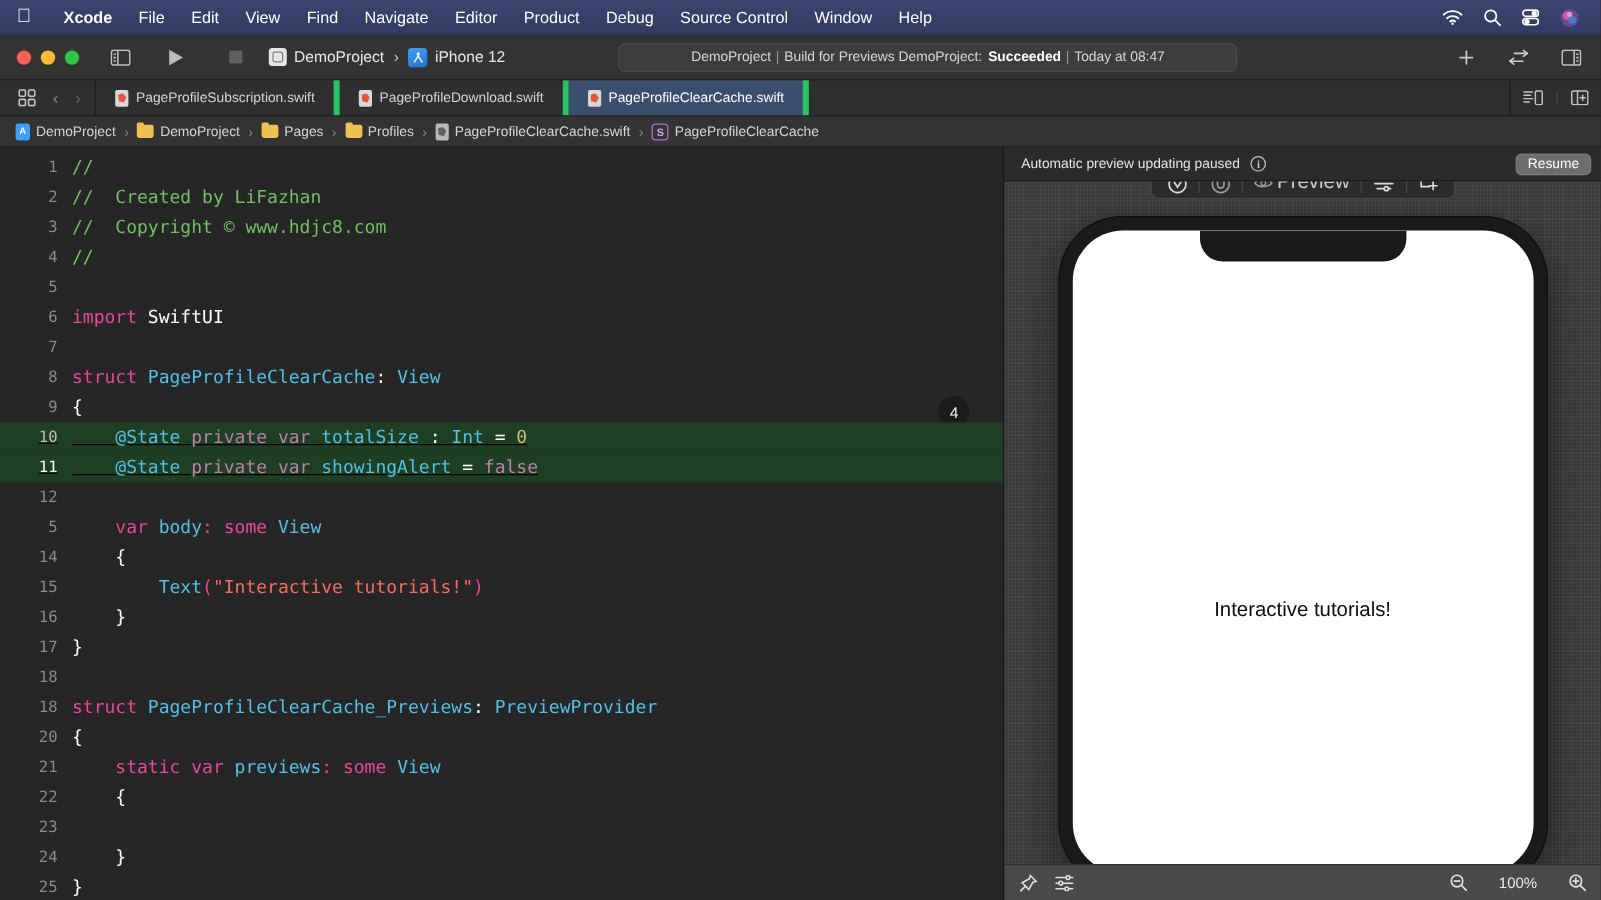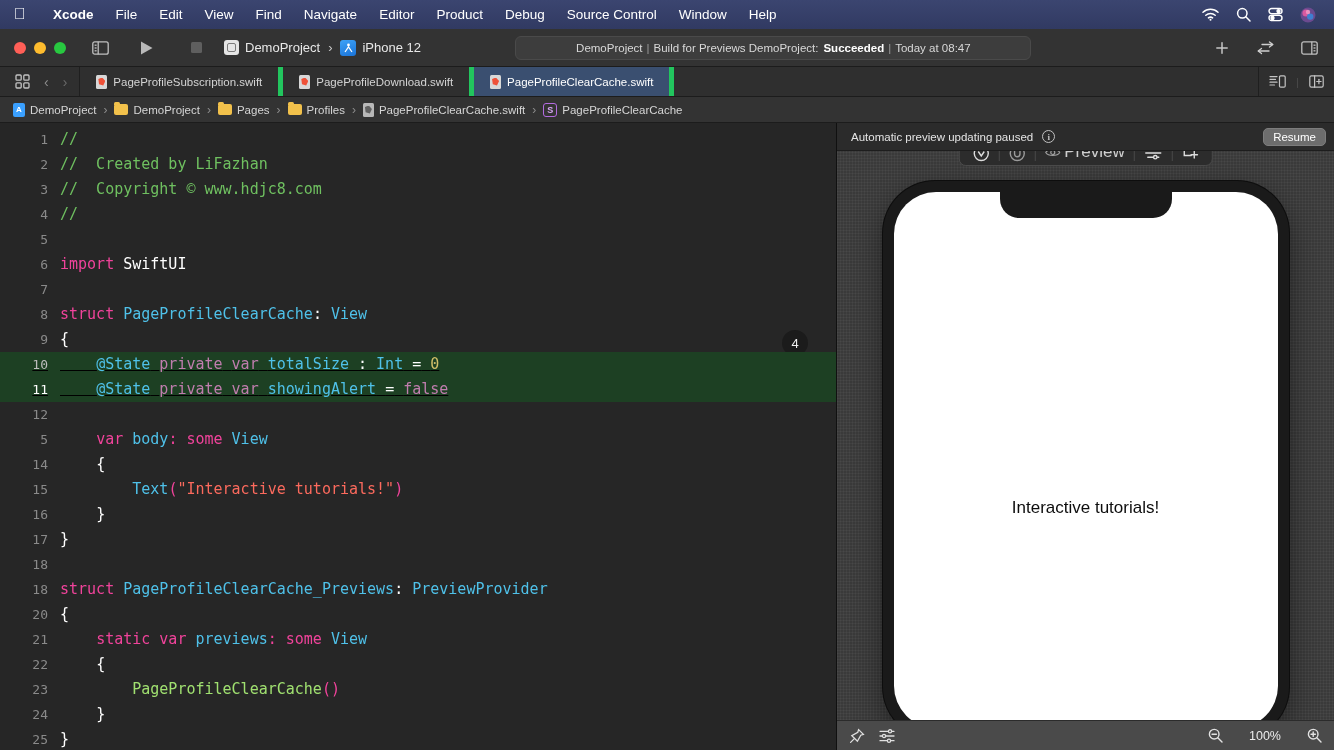--- a/index.html
+++ b/index.html
@@ -597,21 +597,20 @@
         <div class="cl">
           <div class="gut">21</div>
           <div class="src">    <span class="kw">static</span> <span class="kw">var</span> <span class="type">previews</span><span class="kw">:</span> <span class="kw">some</span> <span class="type">View</span></div>
         </div>
         <div class="cl">
           <div class="gut">22</div>
           <div class="src">    <span class="plain">{</span></div>
         </div>
         <div class="cl">
           <div class="gut">23</div>
-          <div class="src">        <span class="fn">PageProfileClearCache</span><span class="kw">()</span></div>
         </div>
         <div class="cl">
           <div class="gut">24</div>
           <div class="src">    <span class="plain">}</span></div>
         </div>
         <div class="cl">
           <div class="gut">25</div>
           <div class="src"><span class="plain">}</span></div>
         </div>
       </div>

